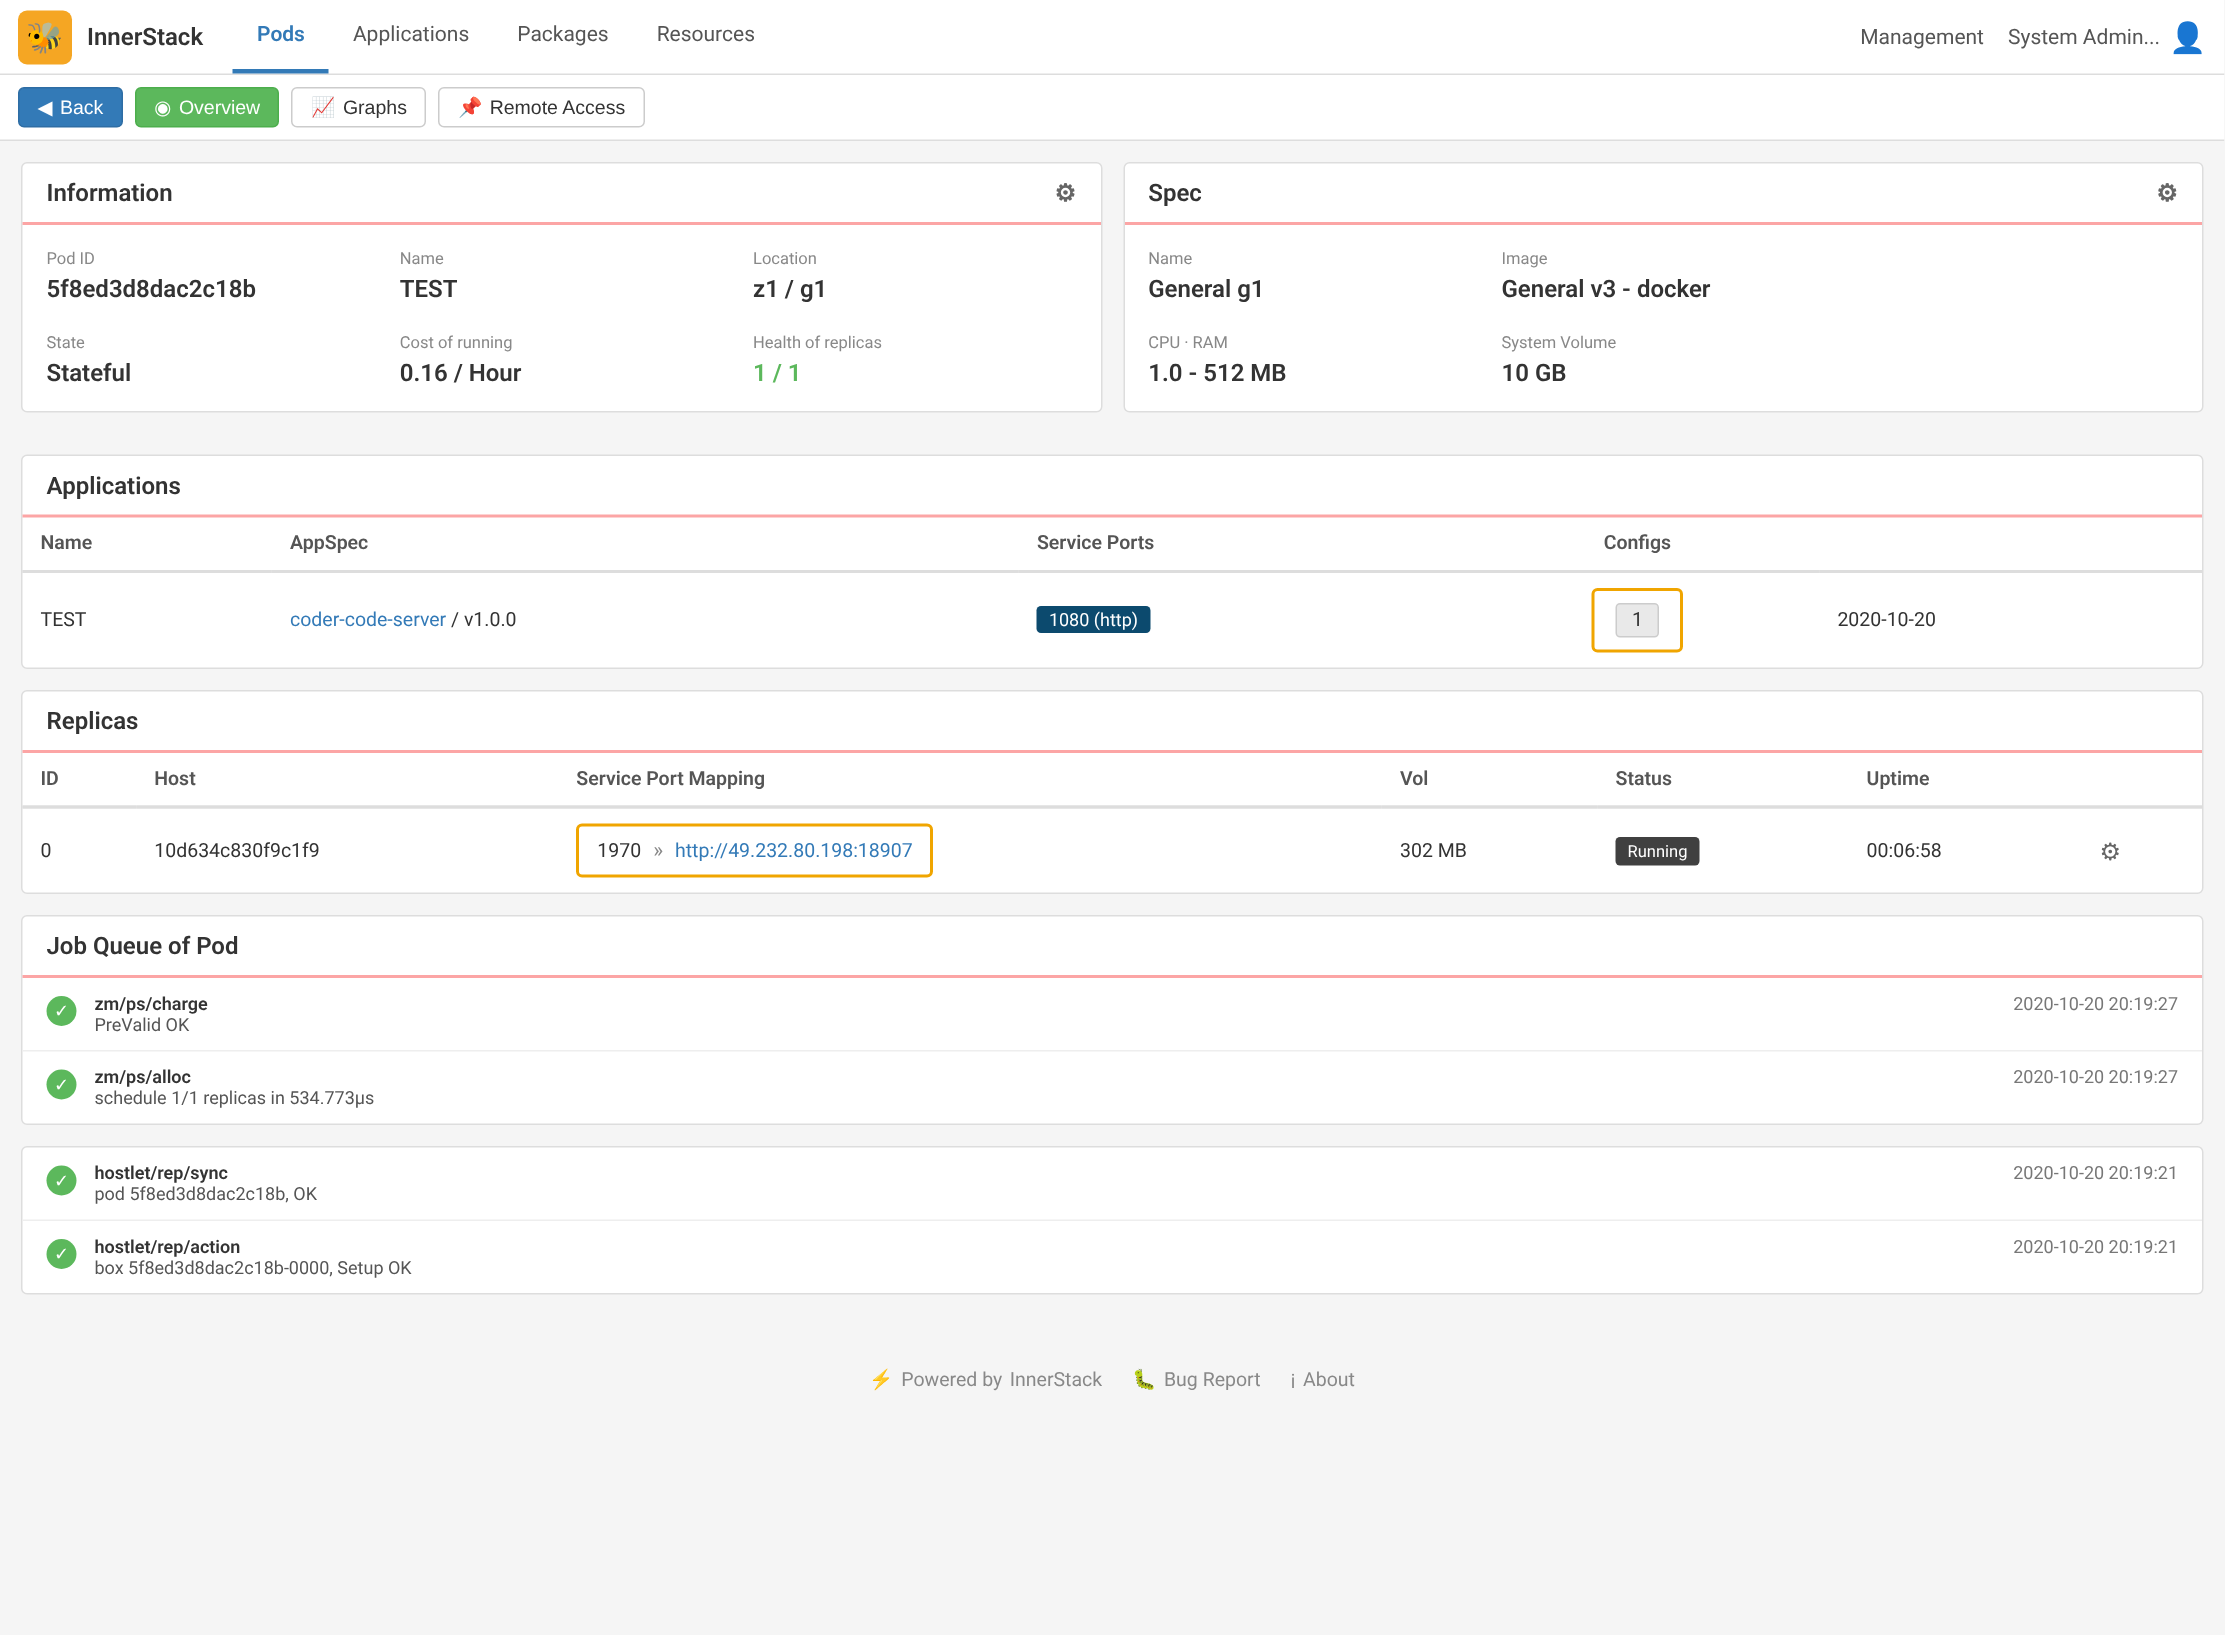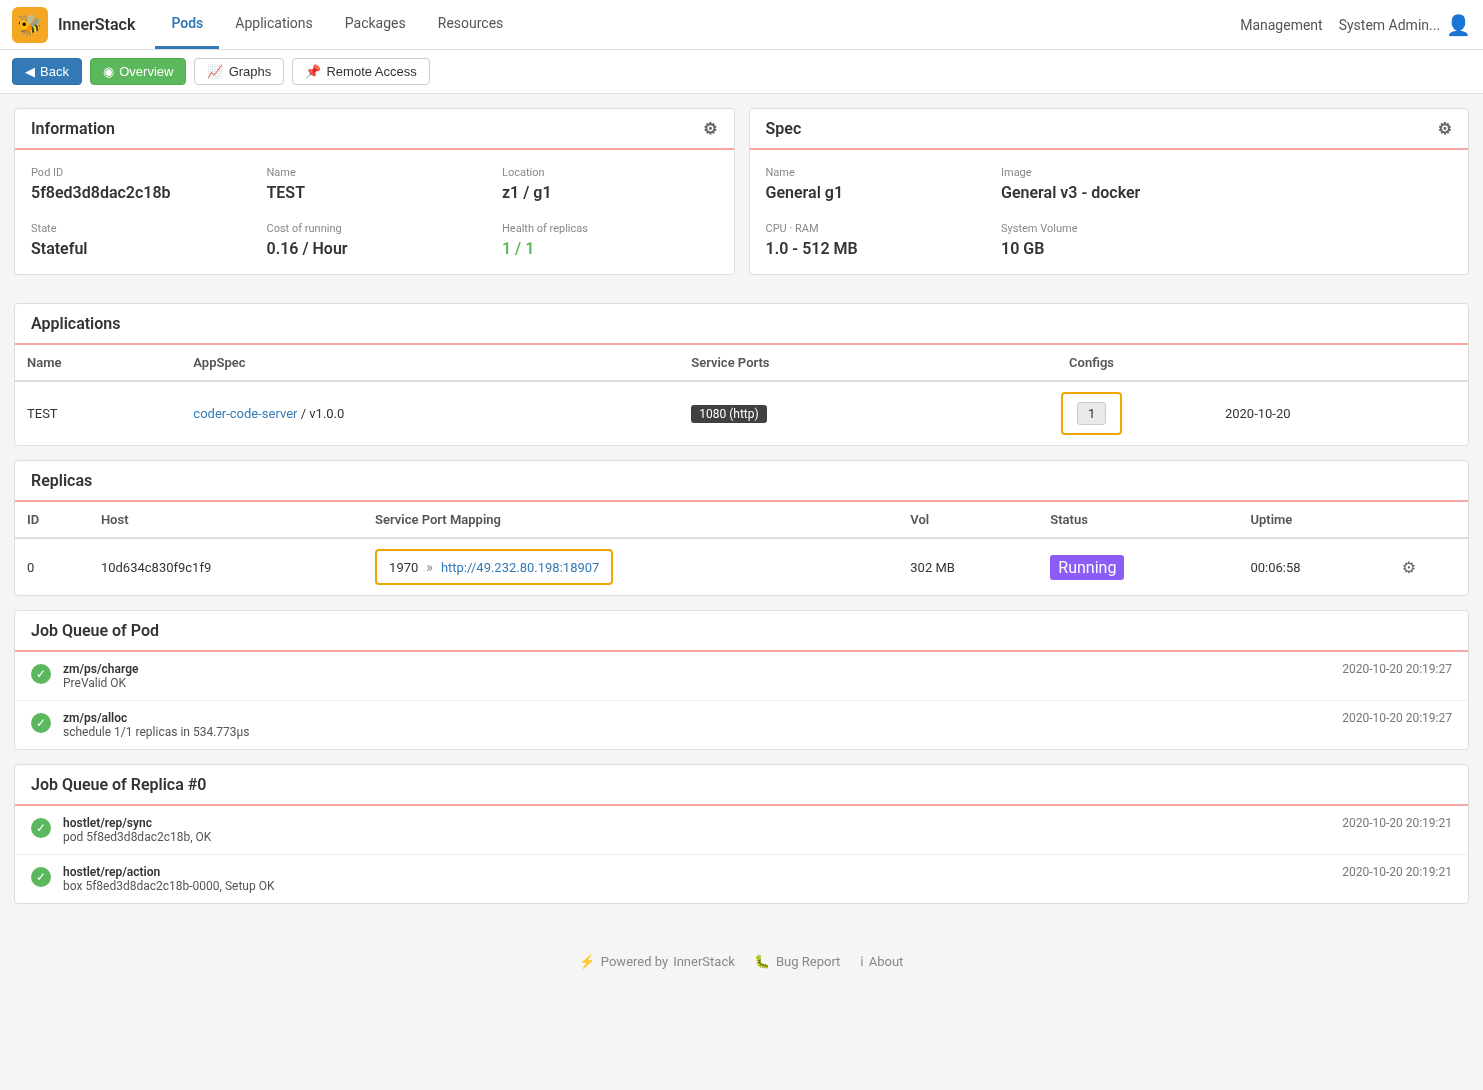--- a/index.html
+++ b/index.html
@@ -88,21 +88,21 @@
 
     .two-panel { display: grid; grid-template-columns: 1fr 1fr; gap: 14px; margin-bottom: 14px; }
 
     
     table { width: 100%; border-collapse: collapse; }
     th { text-align: left; padding: 10px 12px; font-size: 13px; font-weight: 600; color: #555; border-bottom: 2px solid #ddd; }
     td { padding: 10px 12px; border-bottom: 1px solid #eee; font-size: 13px; vertical-align: middle; }
     tr:last-child td { border-bottom: none; }
 
     .badge-port {
-      background: #404040;
+      background: #0c4a6e;
       color: #fff;
       border-radius: 3px;
       padding: 2px 8px;
       font-size: 12px;
     }
     .config-badge {
       background: #e9e9e9;
       border: 1px solid #ccc;
       border-radius: 3px;
       padding: 3px 10px;
@@ -111,25 +111,25 @@
     }
     .configs-cell {
       border: 2px solid #f0a500;
       border-radius: 4px;
       padding: 8px 14px;
       display: inline-block;
     }
 
     
     .badge-running {
-      background: #8b5cf6;
+      background: #404040;
       color: #fff;
       border-radius: 3px;
       padding: 3px 8px;
-      font-size: 16px;
+      font-size: 11px;
     }
 
     .link { color: #337ab7; text-decoration: none; }
 
     .gear-icon { cursor: pointer; color: #666; font-size: 16px; }
 
     
     .port-mapping {
       border: 2px solid #f0a500;
       border-radius: 4px;
@@ -376,23 +376,20 @@
         <div class="job-text">
           <div class="job-title">zm/ps/alloc</div>
           <div class="job-sub">schedule 1/1 replicas in 534.773µs</div>
         </div>
         <div class="job-time">2020-10-20 20:19:27</div>
       </div>
     </div>
   </div>
 
   <div class="card">
-    <div class="card-header">
-      <span>Job Queue of Replica #0</span>
-    </div>
     <div>
       <div class="job-item">
         <div class="job-check">✓</div>
         <div class="job-text">
           <div class="job-title">hostlet/rep/sync</div>
           <div class="job-sub">pod 5f8ed3d8dac2c18b, OK</div>
         </div>
         <div class="job-time">2020-10-20 20:19:21</div>
       </div>
       <div class="job-item">

